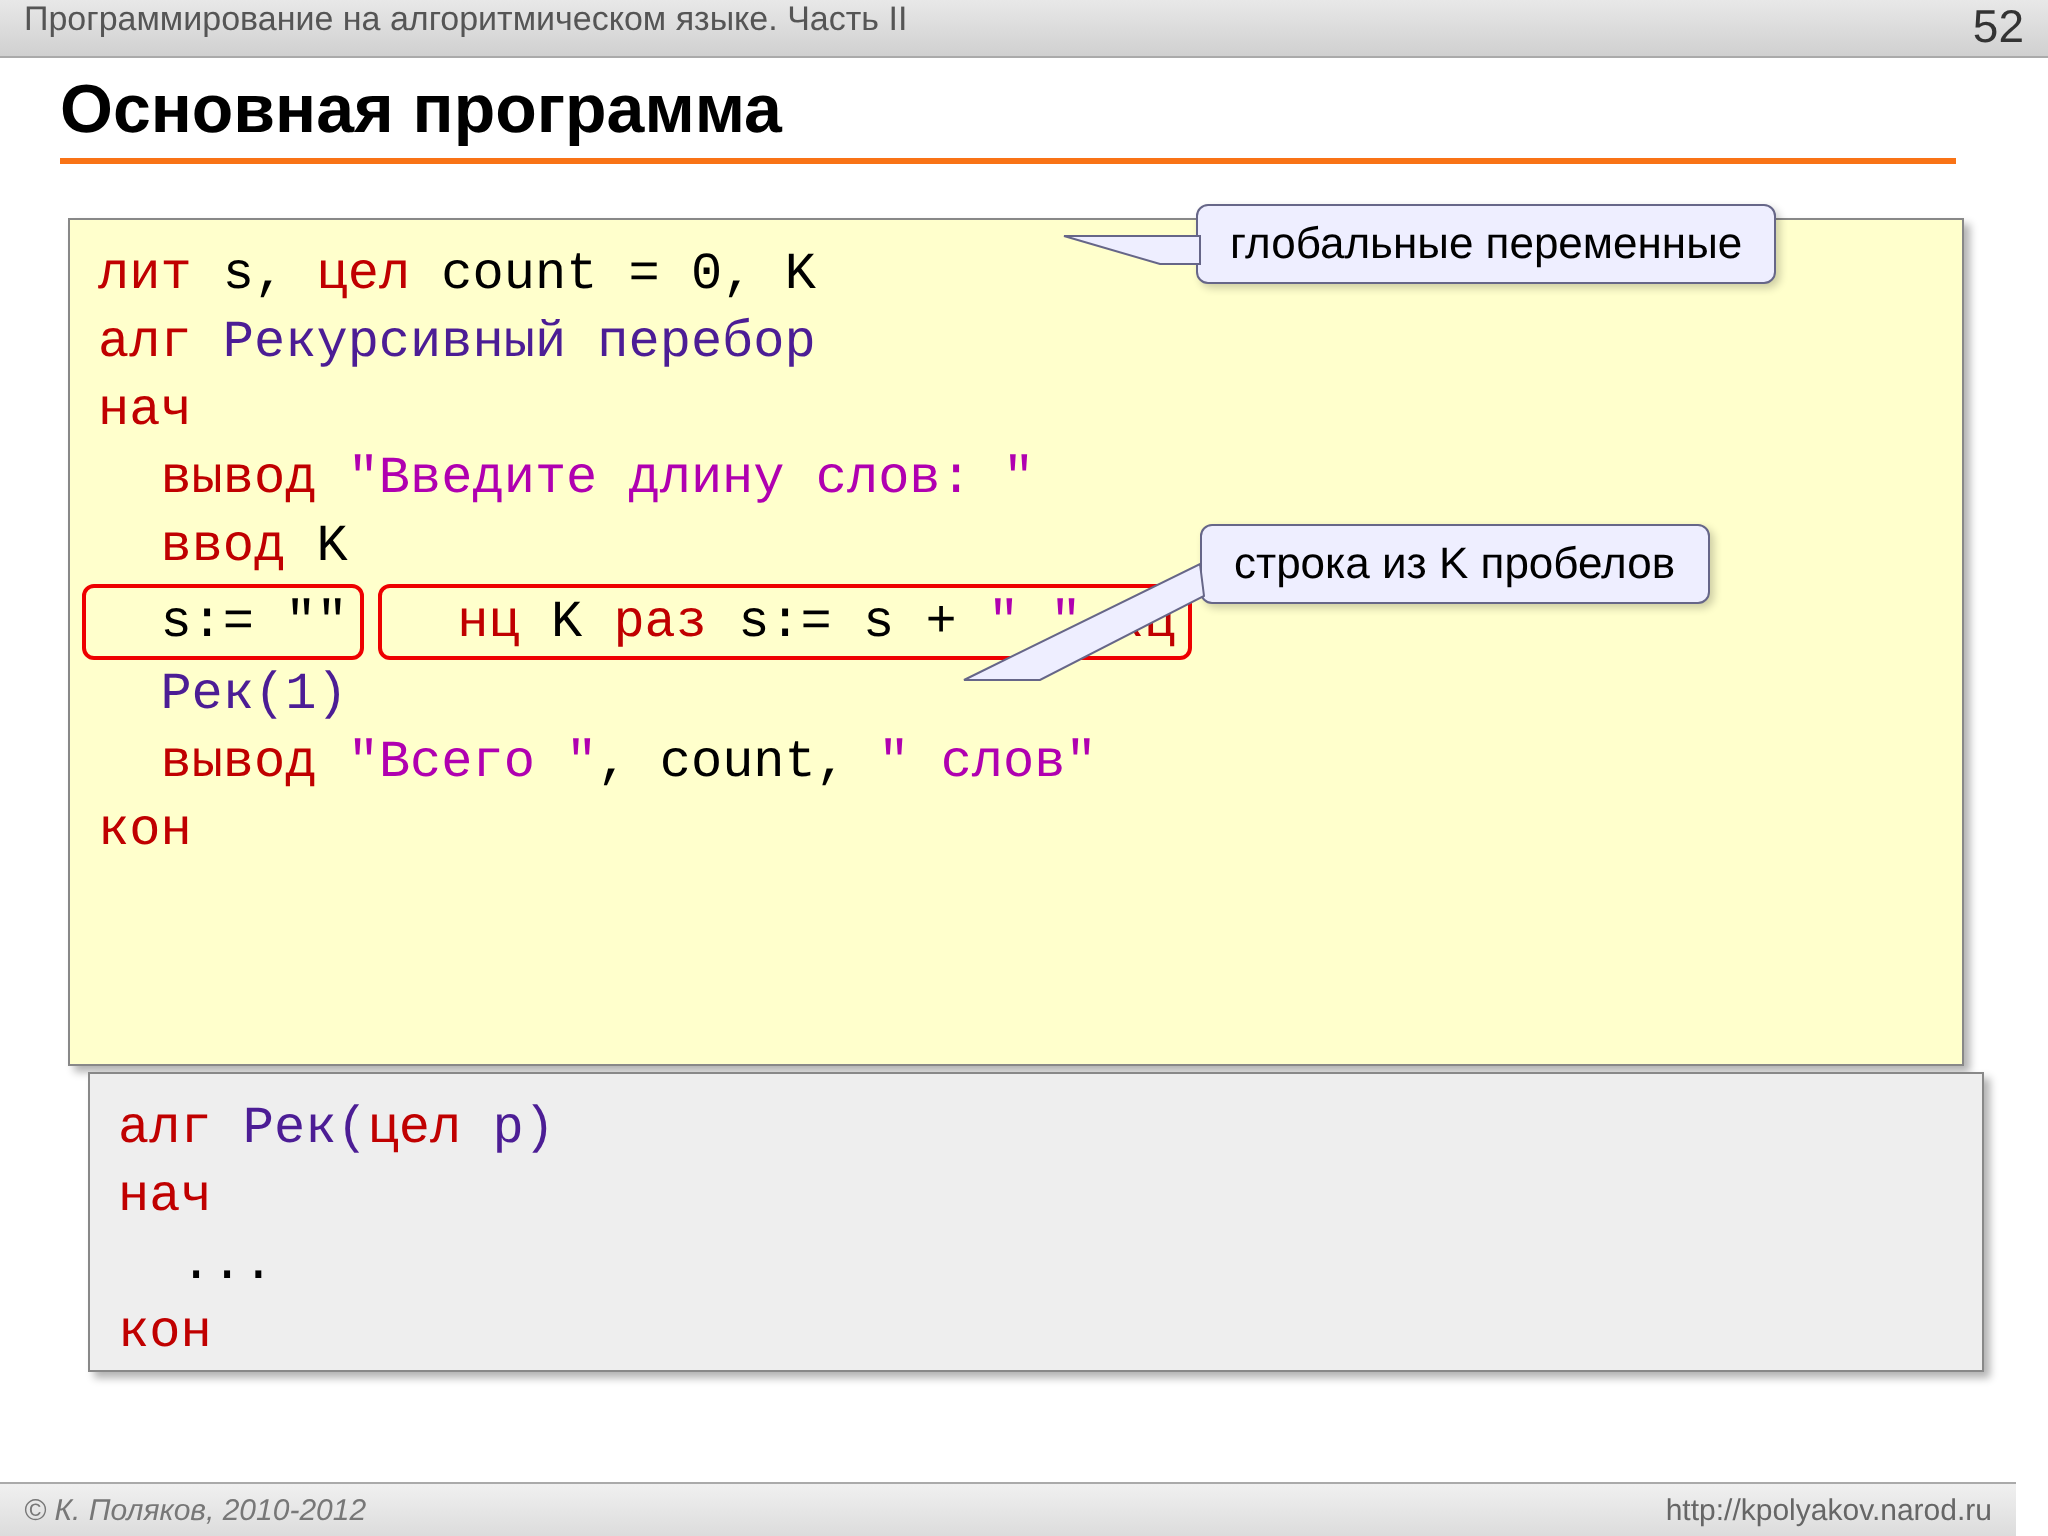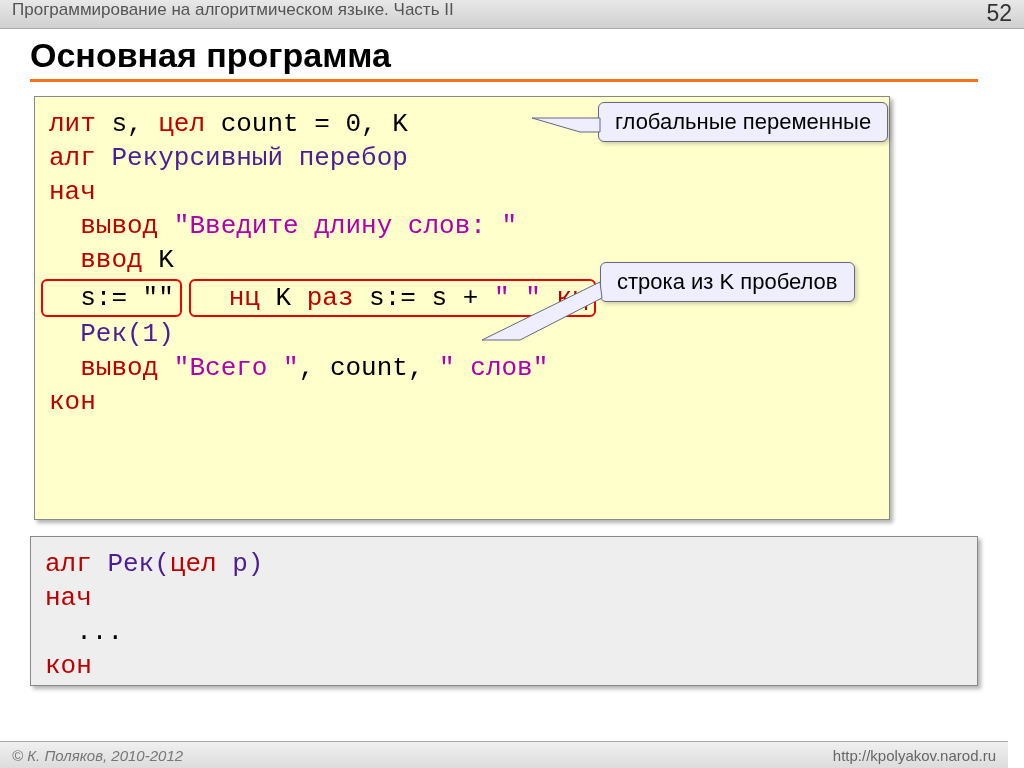--- a/index.html
+++ b/index.html
@@ -1,22 +1,22 @@
 <!DOCTYPE html>
 <html><head>
 <meta charset="utf-8">
 <style>
 html,body{margin:0;padding:0;width:1024px;height:768px;font-family:Arial,sans-serif;background:#fff;overflow:hidden}
 .slide{width:1024px;height:768px;position:relative;box-sizing:border-box}
 .topbar{position:absolute;top:0;left:0;right:0;height:28px;background:linear-gradient(#e8e8e8,#d0d0d0);border-bottom:1px solid #aaa;display:flex;align-items:flex-start;justify-content:space-between;padding:0 12px;font-size:17px;color:#555}
 .topbar .pgnum{font-weight:normal;font-size:23px;color:#333}
 .title{position:absolute;top:36px;left:30px;font-size:34px;font-weight:bold;color:#000;border-bottom:3px solid #f97316;padding-bottom:4px;width:948px}
 .codebox{position:absolute;font-family:"Courier New",monospace;font-size:26px;line-height:34px;border:1px solid #888;box-shadow:3px 3px 4px rgba(0,0,0,.3);padding:10px 14px;box-sizing:border-box}
-.codebox.yellow{background:#ffffcc;left:34px;top:96px;width:856px;height:424px}
-.codebox.gray{background:#eee;left:30px;top:536px;width:948px;height:150px}
+.codebox.yellow{background:#ffffcc;left:34px;top:109px;width:948px;height:424px}
+.codebox.gray{background:#eee;left:44px;top:536px;width:948px;height:150px}
 .kw-red{color:#c00000}
 .kw-blue{color:#4c1d95}
 .kw-black{color:#000}
 .kw-mag{color:#b000b0}
 .highlight{border:2px solid #e00;border-radius:6px;padding:0 6px;display:inline-block;margin-left:-8px}
 .callout{position:absolute;background:#eef;border:1px solid #668;border-radius:6px;padding:6px 16px;font-size:22px;color:#000;box-shadow:2px 2px 4px rgba(0,0,0,.2)}
 .callout.c1{left:598px;top:102px}
 .callout.c2{left:600px;top:262px}
 .footer{position:absolute;bottom:0;left:0;right:16px;height:26px;background:linear-gradient(#f0f0f0,#dcdcdc);border-top:1px solid #aaa;display:flex;align-items:center;justify-content:space-between;padding:0 12px;font-size:15px;color:#777;font-style:italic}
 .footer .url{font-style:normal;color:#666}

